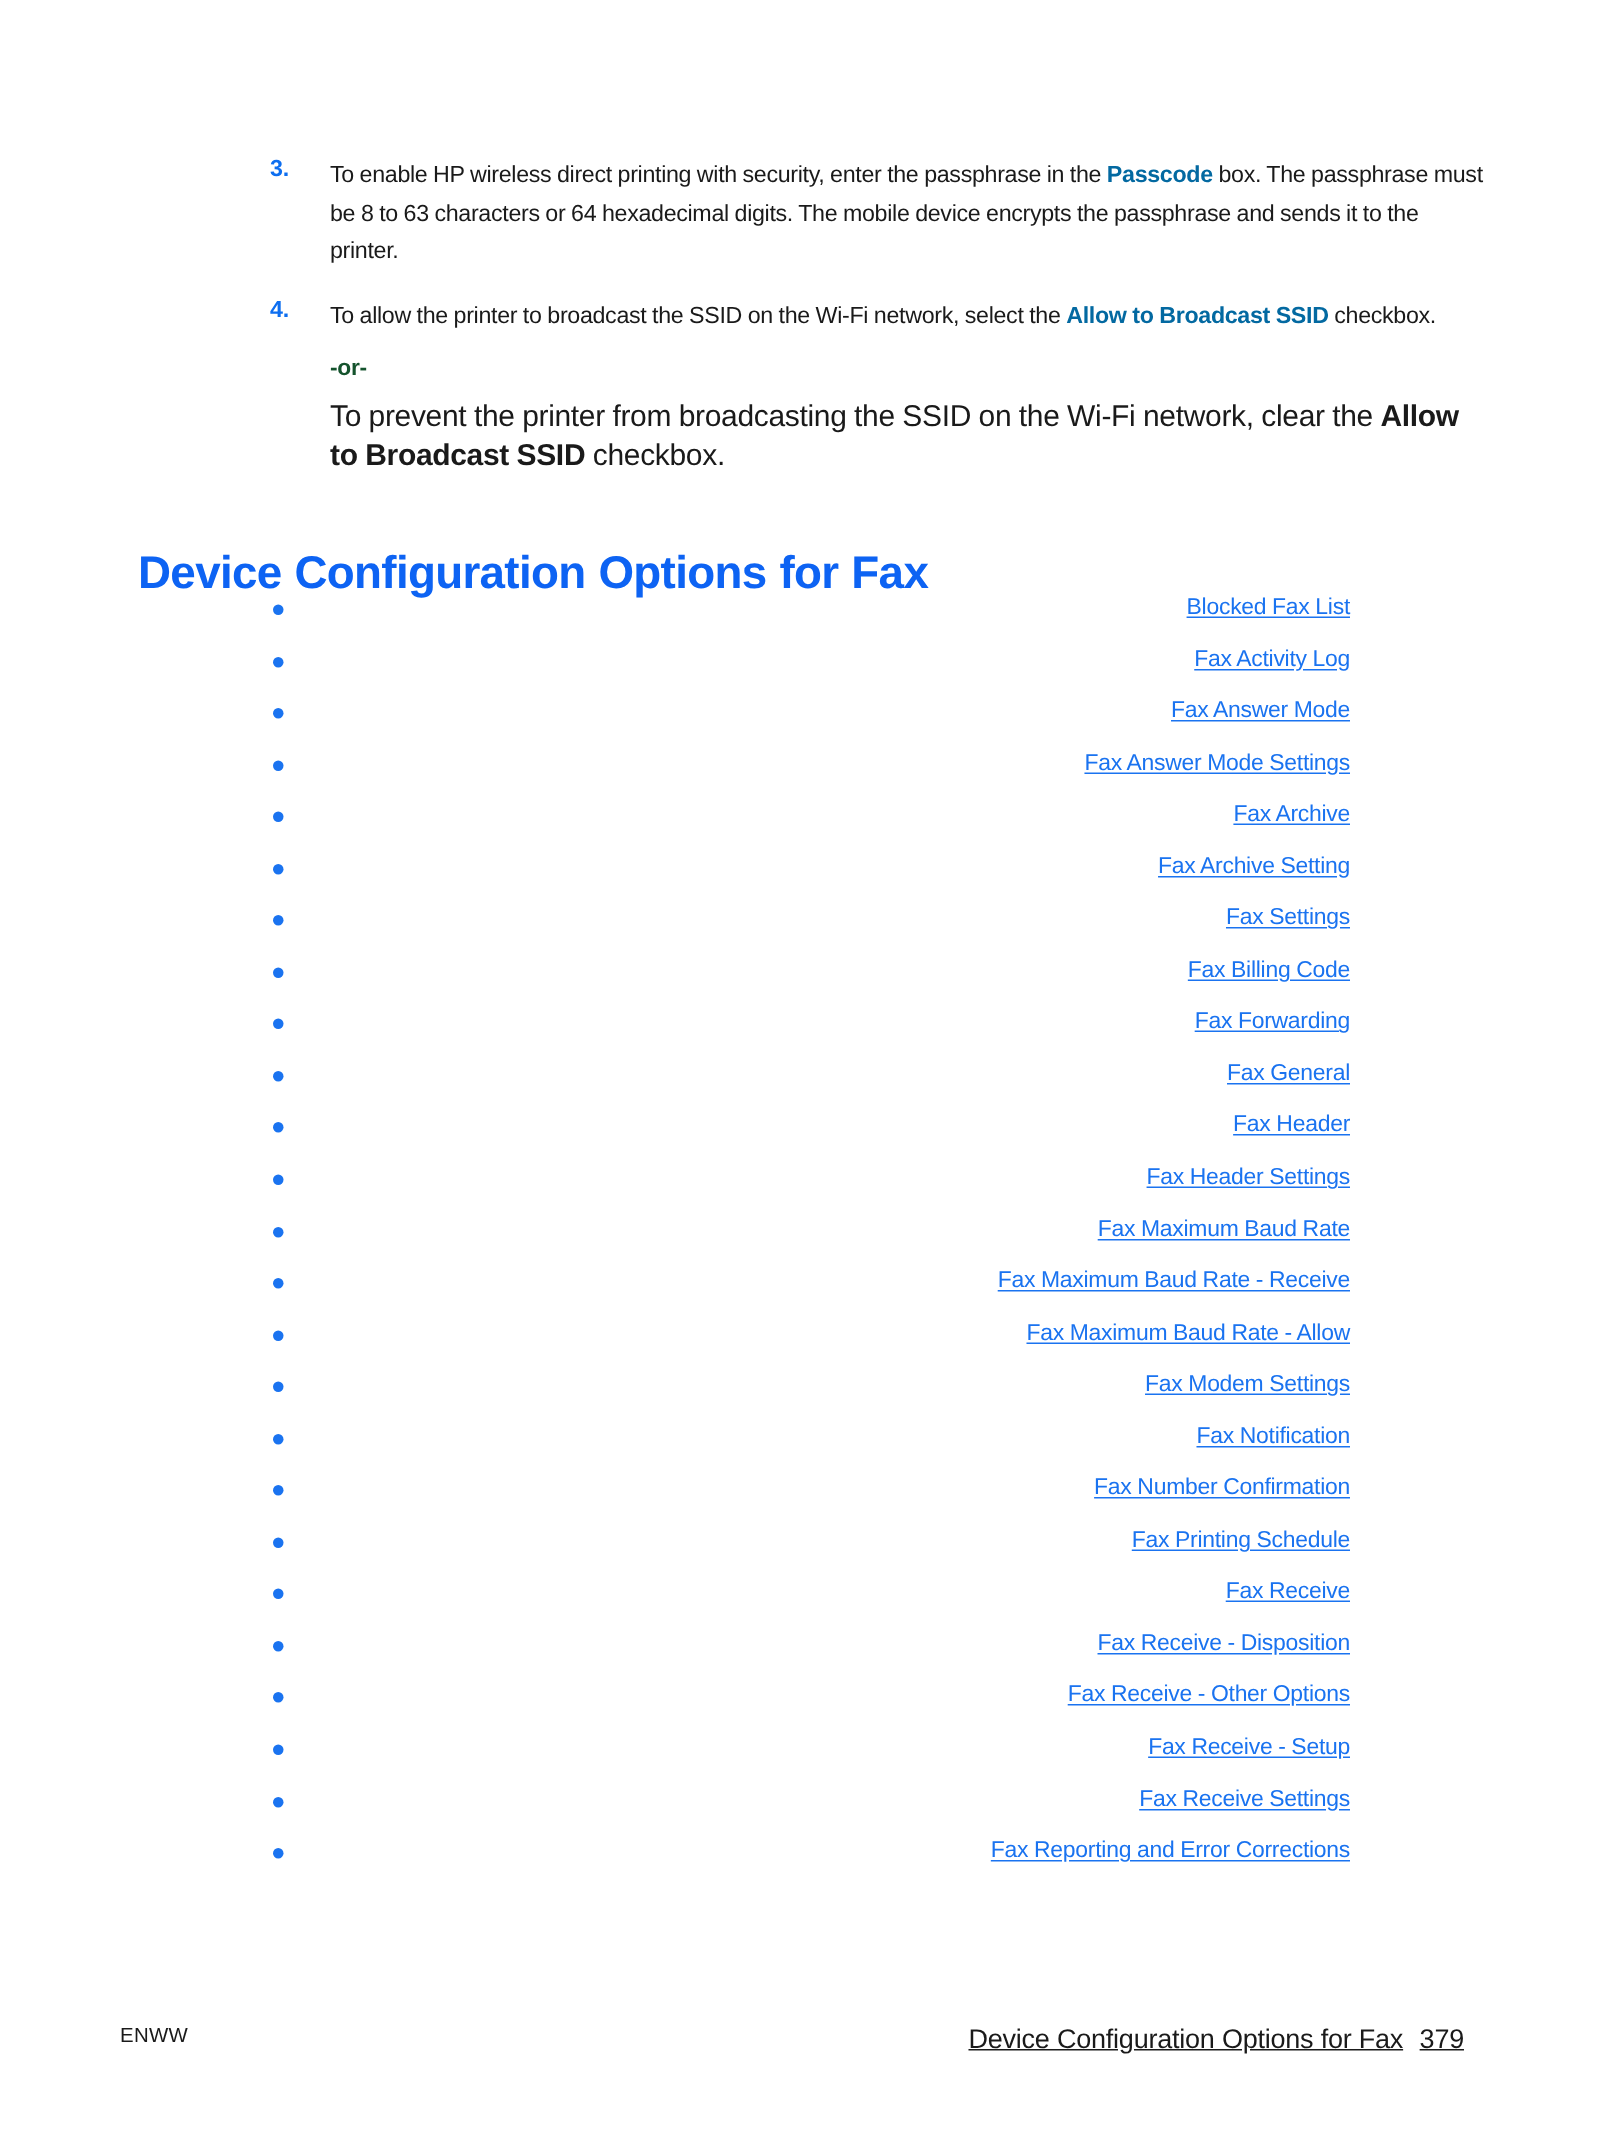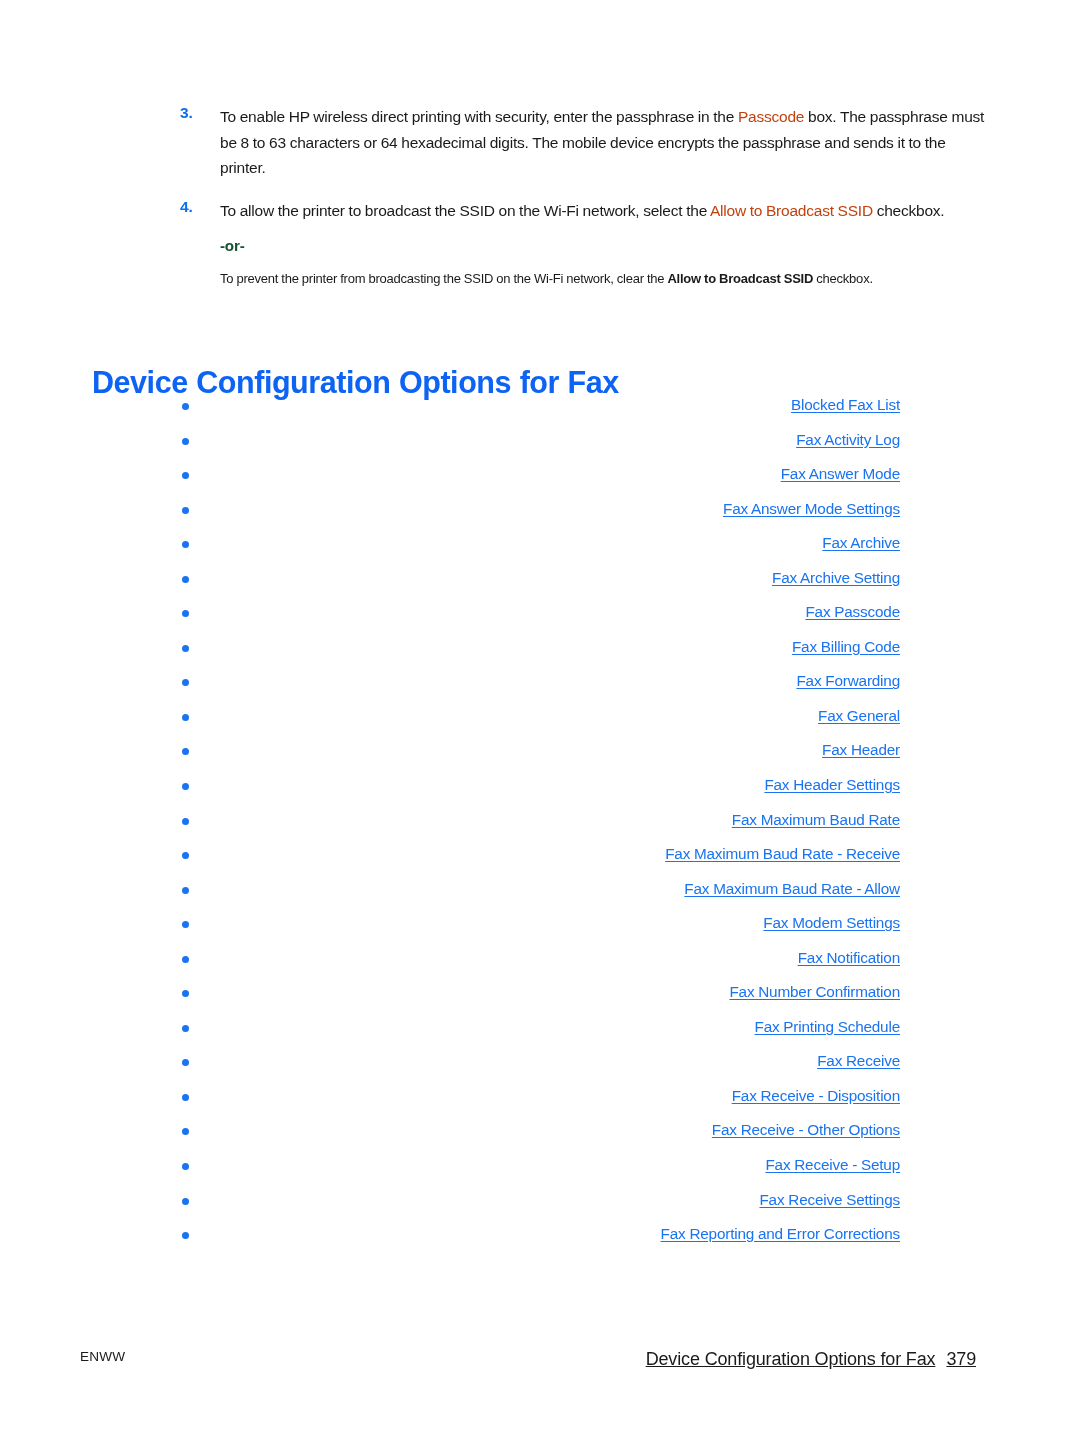--- a/index.html
+++ b/index.html
@@ -47,25 +47,25 @@
     letter-spacing: -0.1px;
   }
   .step-body {
     font-size: 15.5px;
     line-height: 25.7px;
     color: #1a1a1a;
     letter-spacing: -0.22px;
     word-spacing: -0.3px;
     text-align: left;
   }
-  .step-body b { font-weight: normal; color: #c2410c; }
+  .step-body b { font-weight: bold; color: #0369a1; }
 
   .subpara {
     padding-left: 128px;
-    font-size: 13px;
+    font-size: 20px;
     line-height: 25.7px;
     color: #1a1a1a;
     letter-spacing: -0.22px;
     word-spacing: -0.3px;
   }
   .or-label {
     padding-left: 128px;
     font-size: 15.2px;
     font-weight: bold;
     color: #14532d;
@@ -185,21 +185,21 @@
 
   <h1 class="h1">Device Configuration Options for Fax</h1>
 
   <ul class="linklist">
     <li class="linkitem"><span class="bullet"></span><a class="doclink">Blocked Fax List</a></li>
     <li class="linkitem"><span class="bullet"></span><a class="doclink">Fax Activity Log</a></li>
     <li class="linkitem"><span class="bullet"></span><a class="doclink">Fax Answer Mode</a></li>
     <li class="linkitem"><span class="bullet"></span><a class="doclink">Fax Answer Mode Settings</a></li>
     <li class="linkitem"><span class="bullet"></span><a class="doclink">Fax Archive</a></li>
     <li class="linkitem"><span class="bullet"></span><a class="doclink">Fax Archive Setting</a></li>
-    <li class="linkitem"><span class="bullet"></span><a class="doclink">Fax Passcode</a></li>
+    <li class="linkitem"><span class="bullet"></span><a class="doclink">Fax Settings</a></li>
     <li class="linkitem"><span class="bullet"></span><a class="doclink">Fax Billing Code</a></li>
     <li class="linkitem"><span class="bullet"></span><a class="doclink">Fax Forwarding</a></li>
     <li class="linkitem"><span class="bullet"></span><a class="doclink">Fax General</a></li>
     <li class="linkitem"><span class="bullet"></span><a class="doclink">Fax Header</a></li>
     <li class="linkitem"><span class="bullet"></span><a class="doclink">Fax Header Settings</a></li>
     <li class="linkitem"><span class="bullet"></span><a class="doclink">Fax Maximum Baud Rate</a></li>
     <li class="linkitem"><span class="bullet"></span><a class="doclink">Fax Maximum Baud Rate - Receive</a></li>
     <li class="linkitem"><span class="bullet"></span><a class="doclink">Fax Maximum Baud Rate - Allow</a></li>
     <li class="linkitem"><span class="bullet"></span><a class="doclink">Fax Modem Settings</a></li>
     <li class="linkitem"><span class="bullet"></span><a class="doclink">Fax Notification</a></li>

